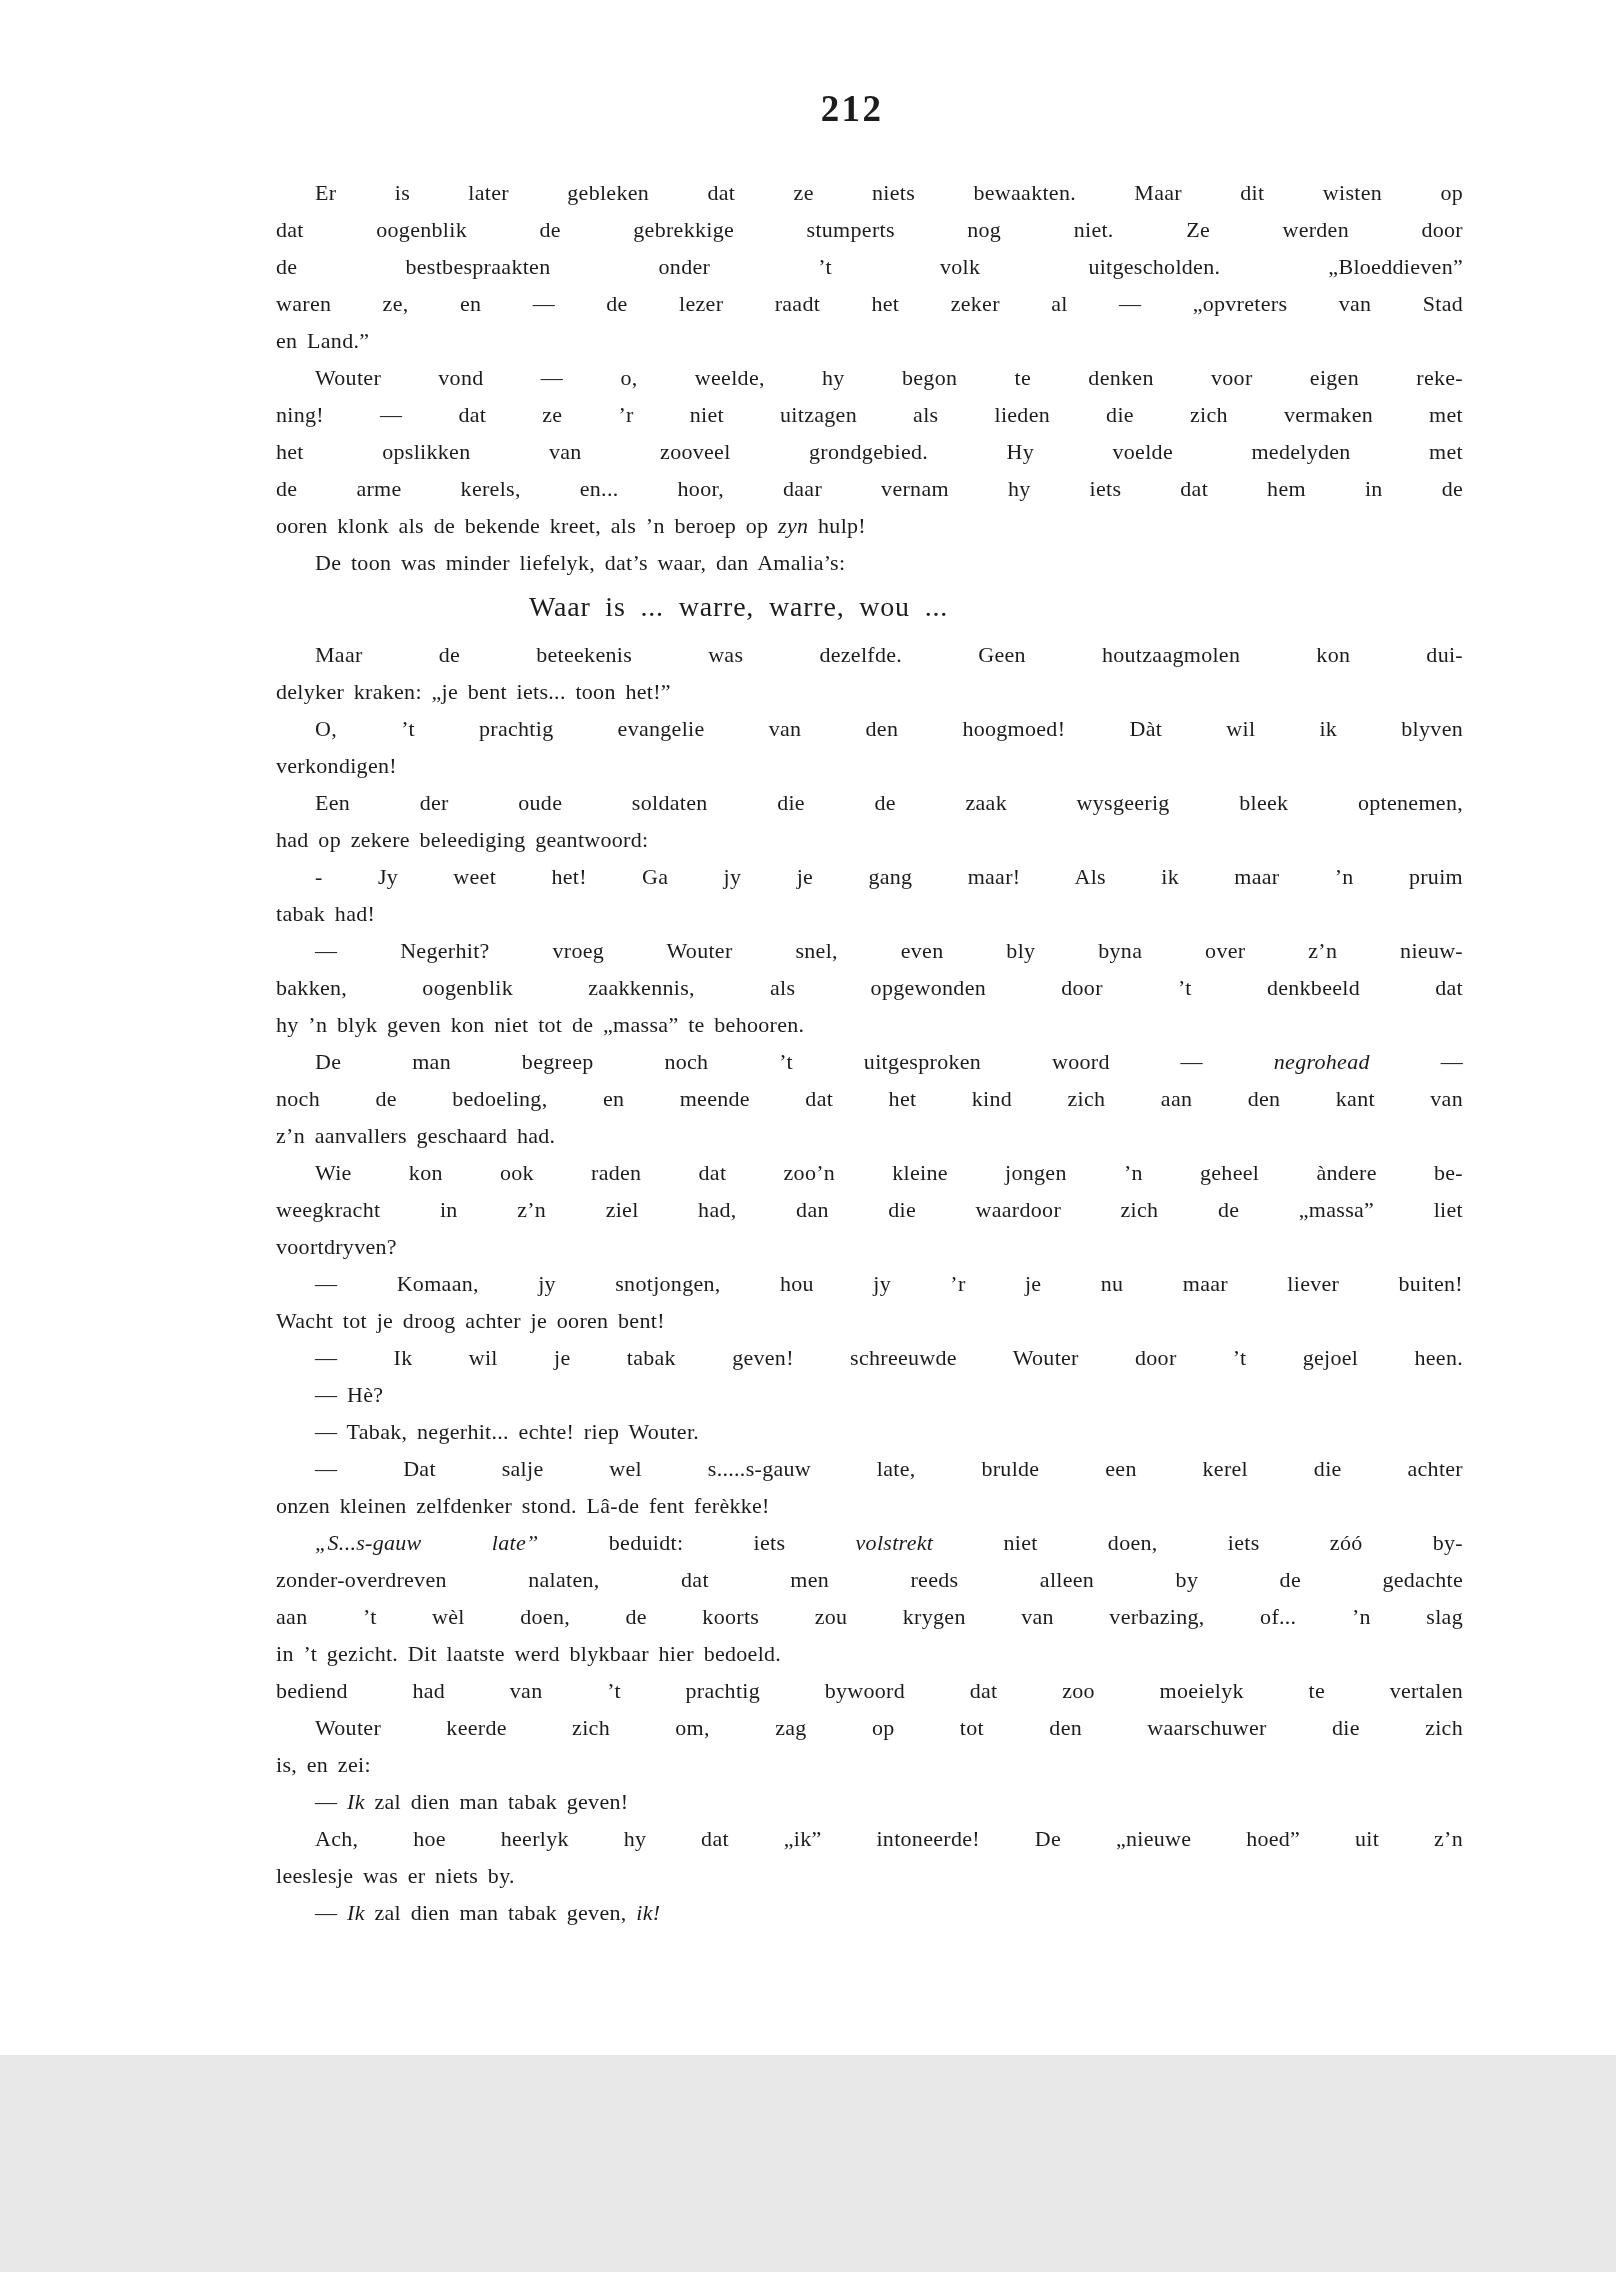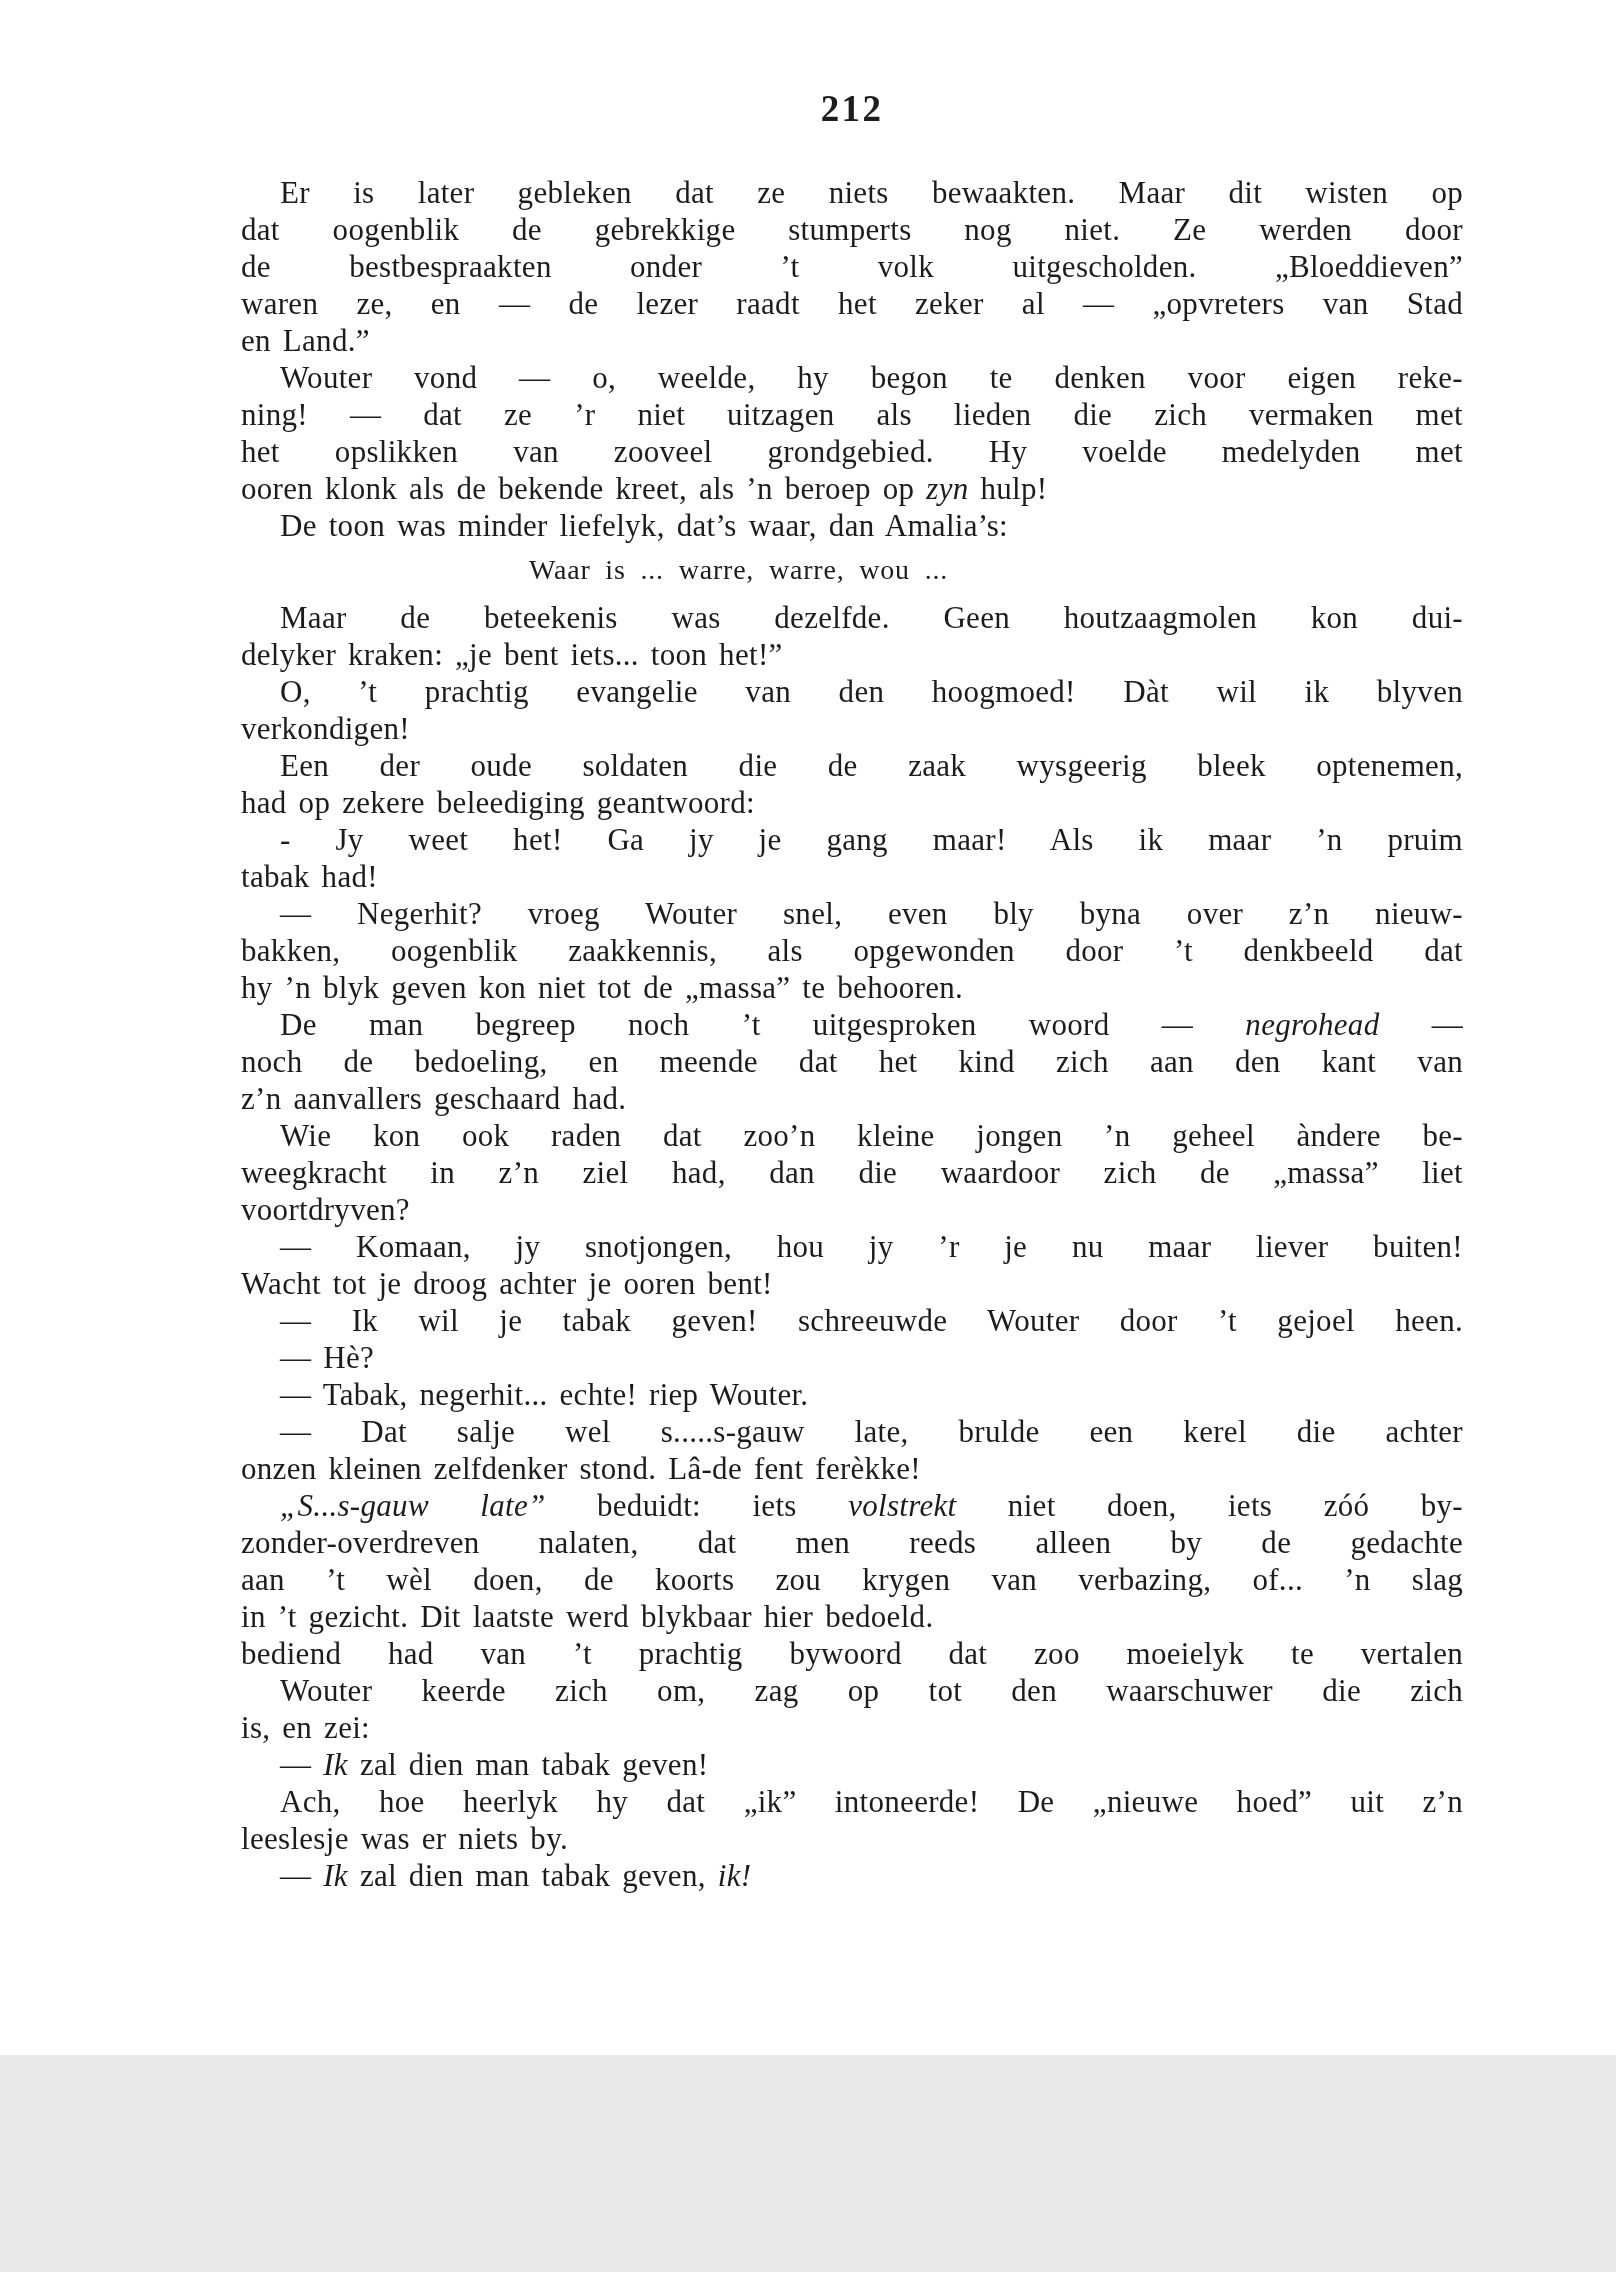--- a/index.html
+++ b/index.html
@@ -22,25 +22,26 @@
     font-weight: bold;
     letter-spacing: 2.3px;
   }
   .text-block {
     position: absolute;
     top: 174px;
     left: 241px;
     width: 1222px;
   }
   .line {
-    font-size: 31px;
+    font-size: 22px;
     line-height: 37px;
     letter-spacing: 0.3px;
     word-spacing: 3.9px;
     white-space: normal;
+    margin-left: 35px;
   }
   .line i { font-style: italic; }
   
   .line.j {
     text-align: justify;
     text-align-last: justify;
     -moz-text-align-last: justify;
   }
   
   .line.l { text-align: left; }
@@ -64,20 +65,21 @@
   <div class="page-number">212</div>
   <div class="text-block">
       <div class="line j ind">Er is later gebleken dat ze niets bewaakten. Maar dit wisten op</div>
       <div class="line j">dat oogenblik de gebrekkige stumperts nog niet. Ze werden door</div>
       <div class="line j">de bestbespraakten onder ’t volk uitgescholden. „Bloeddieven”</div>
       <div class="line j">waren ze, en — de lezer raadt het zeker al — „opvreters van Stad</div>
       <div class="line l">en Land.”</div>
       <div class="line j ind">Wouter vond — o, weelde, hy begon te denken voor eigen reke-</div>
       <div class="line j">ning! — dat ze ’r niet uitzagen als lieden die zich vermaken met</div>
       <div class="line j">het opslikken van zooveel grondgebied. Hy voelde medelyden met</div>
+      <div class="line j">de arme kerels, en... hoor, daar vernam hy iets dat hem in de</div>
       <div class="line l">ooren klonk als de bekende kreet, als ’n beroep op <i>zyn</i> hulp!</div>
       <div class="line l ind">De toon was minder liefelyk, dat’s waar, dan Amalia’s:</div>
       <div class="line v">Waar is ... warre, warre, wou ...</div>
       <div class="line j ind">Maar de beteekenis was dezelfde. Geen houtzaagmolen kon dui-</div>
       <div class="line l">delyker kraken: „je bent iets... toon het!”</div>
       <div class="line j ind">O, ’t prachtig evangelie van den hoogmoed! Dàt wil ik blyven</div>
       <div class="line l">verkondigen!</div>
       <div class="line j ind">Een der oude soldaten die de zaak wysgeerig bleek optenemen,</div>
       <div class="line l">had op zekere beleediging geantwoord:</div>
       <div class="line j ind">- Jy weet het! Ga jy je gang maar! Als ik maar ’n pruim</div>

